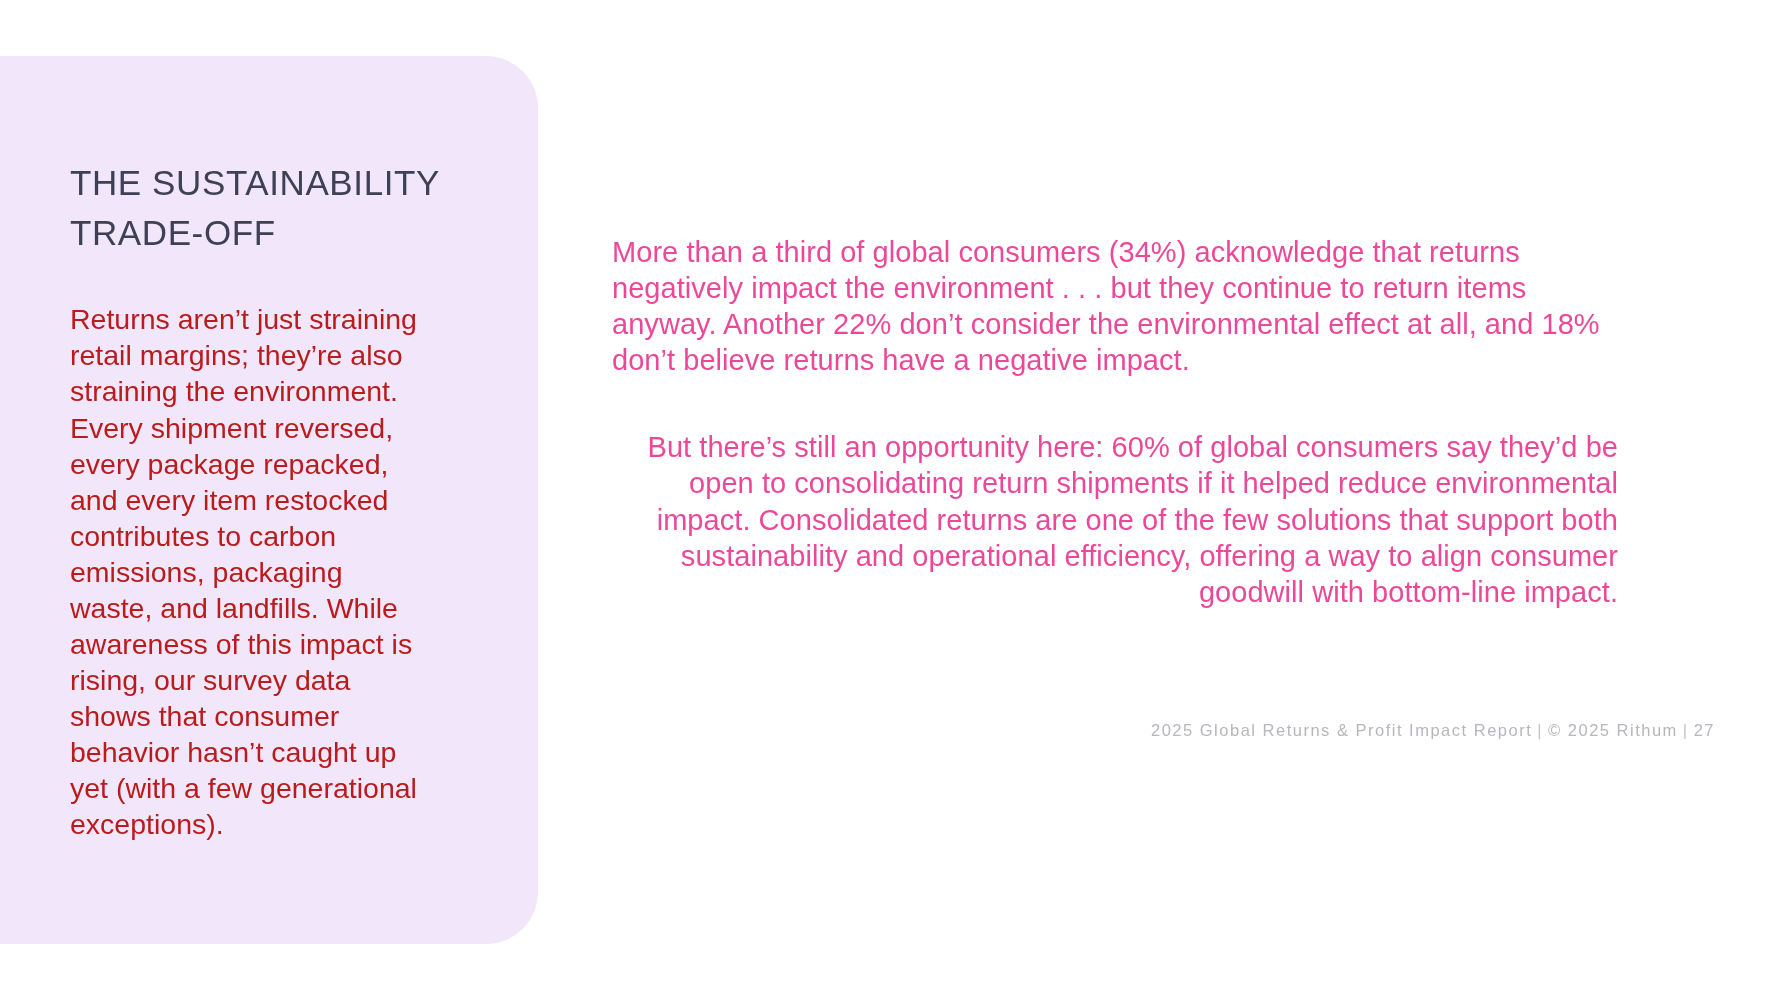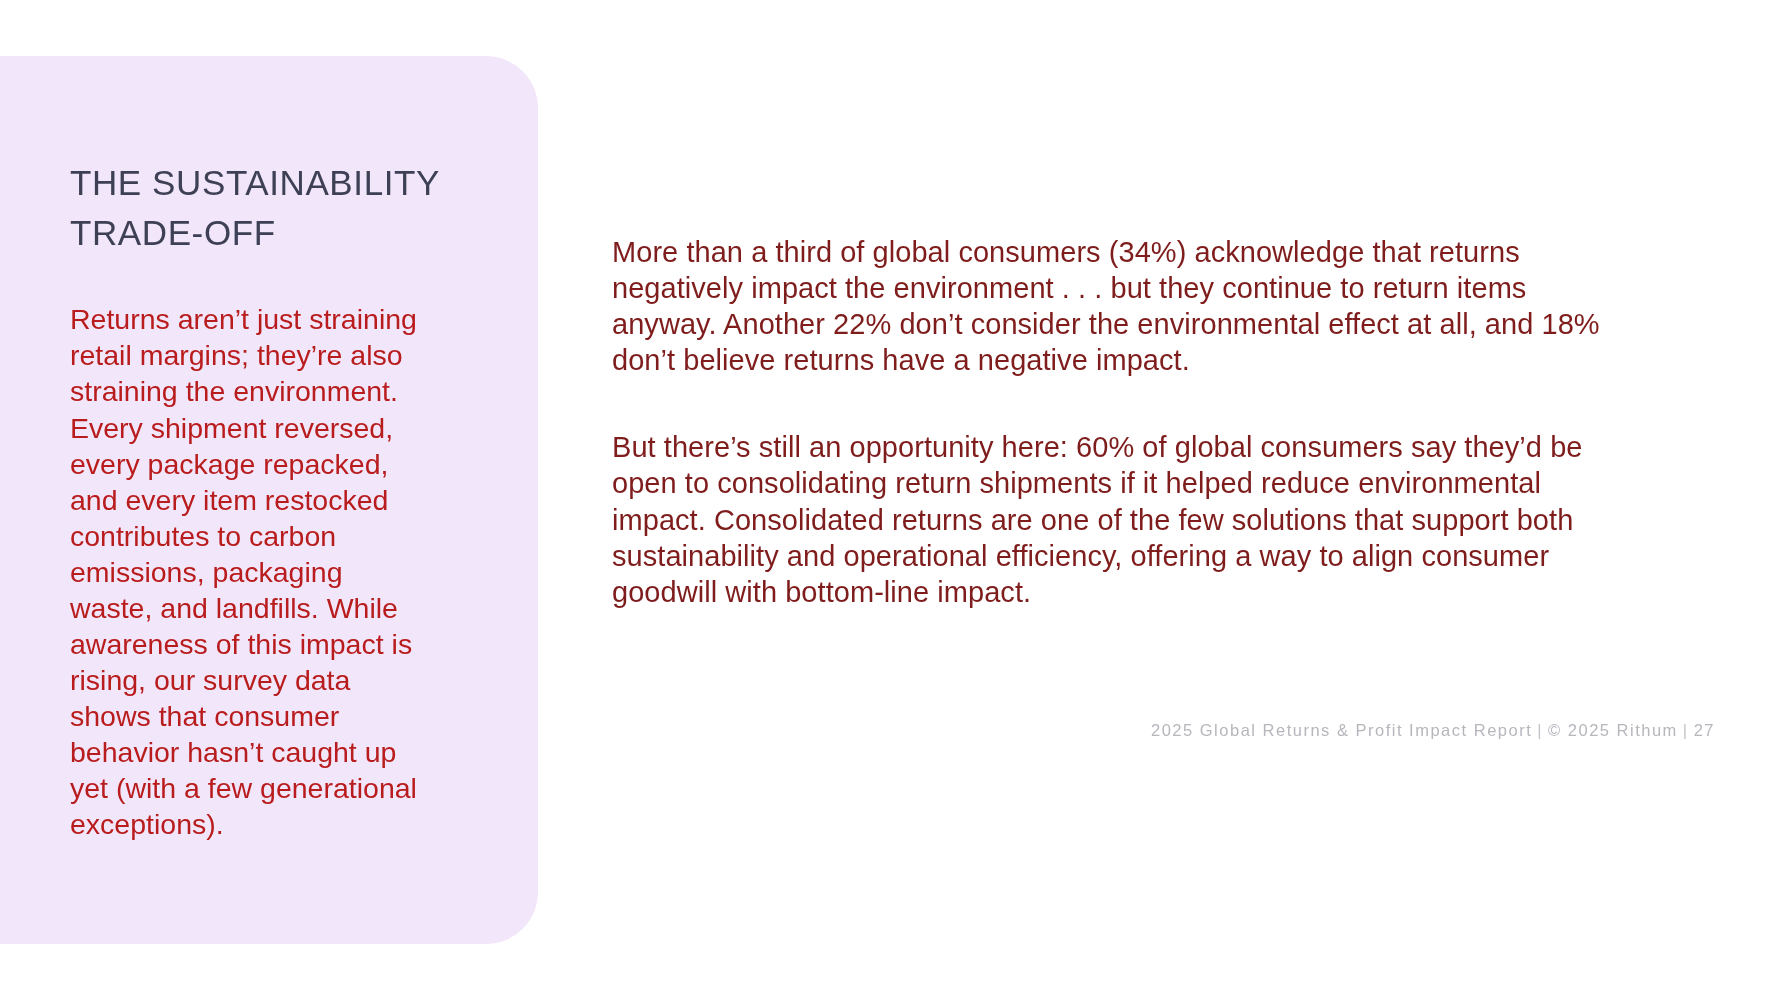--- a/index.html
+++ b/index.html
@@ -60,27 +60,28 @@
   .main-col {
     position: absolute;
     left: 612px;
     top: 234px;
     width: 1006px;
   }
 
   .body-para {
     font-size: 29px;
     line-height: 1.245;
-    color: #7f1d1d;
+    color: #ec4899;
     margin: 0 0 51px 0;
     font-weight: 400;
     letter-spacing: 0.05px;
   }
   .body-para:last-child {
     margin-bottom: 12px;
+    text-align: right;
   }
 
   
   .footer {
     position: absolute;
     right: 56px;
     bottom: 68px;
     font-size: 16.5px;
     letter-spacing: 1.5px;
     color: #b6b6bd;

